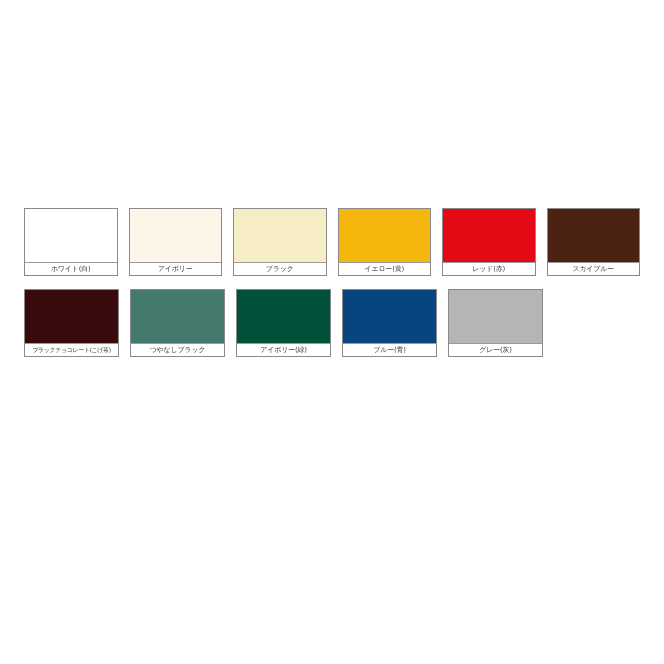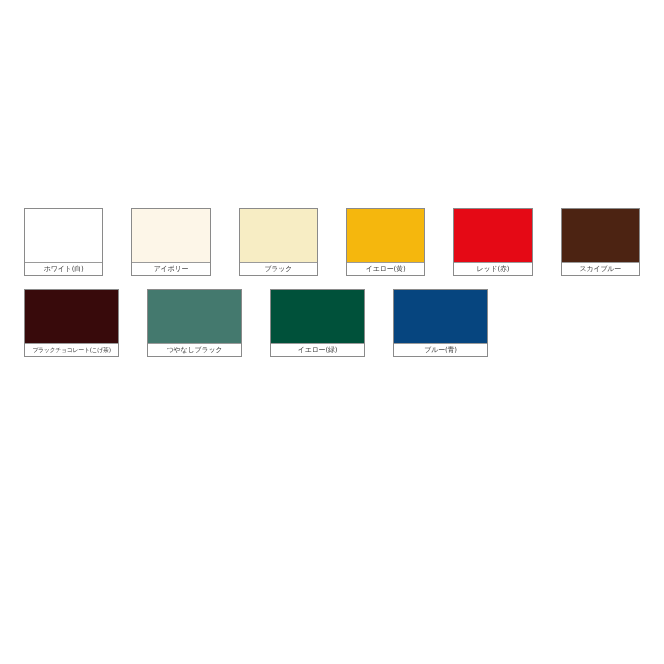--- a/index.html
+++ b/index.html
@@ -16,21 +16,21 @@
 
   #swatch-chart {
     position: absolute;
     left: 24px;
     top: 208px;
     width: 616px;
   }
 
   .swatch-row {
     display: flex;
-    gap: 28px;
+    gap: 11px;
     margin-bottom: 13px;
   }
 
   .swatch-cell {
     width: 95px;
     box-sizing: border-box;
     border: 1px solid #8a8a8a;
     background: #ffffff;
   }
 
@@ -92,20 +92,24 @@
       <div class="swatch-cell">
         <div class="swatch-color" style="background: rgb(56, 10, 11);"></div>
         <div class="swatch-label tight">ブラックチョコレート(こげ茶)</div>
       </div>
       <div class="swatch-cell">
         <div class="swatch-color" style="background: rgb(68, 121, 110);"></div>
         <div class="swatch-label">つやなしブラック</div>
       </div>
       <div class="swatch-cell">
         <div class="swatch-color" style="background: rgb(0, 81, 58);"></div>
-        <div class="swatch-label">イエロー(緑)</div>
+        <div class="swatch-label">アイボリー(緑)</div>
       </div>
       <div class="swatch-cell">
         <div class="swatch-color" style="background: rgb(6, 69, 127);"></div>
         <div class="swatch-label">ブルー(青)</div>
       </div>
+      <div class="swatch-cell">
+        <div class="swatch-color" style="background: rgb(181, 181, 181);"></div>
+        <div class="swatch-label">グレー(灰)</div>
+      </div>
     </div>
   </div>
 
 </body></html>

